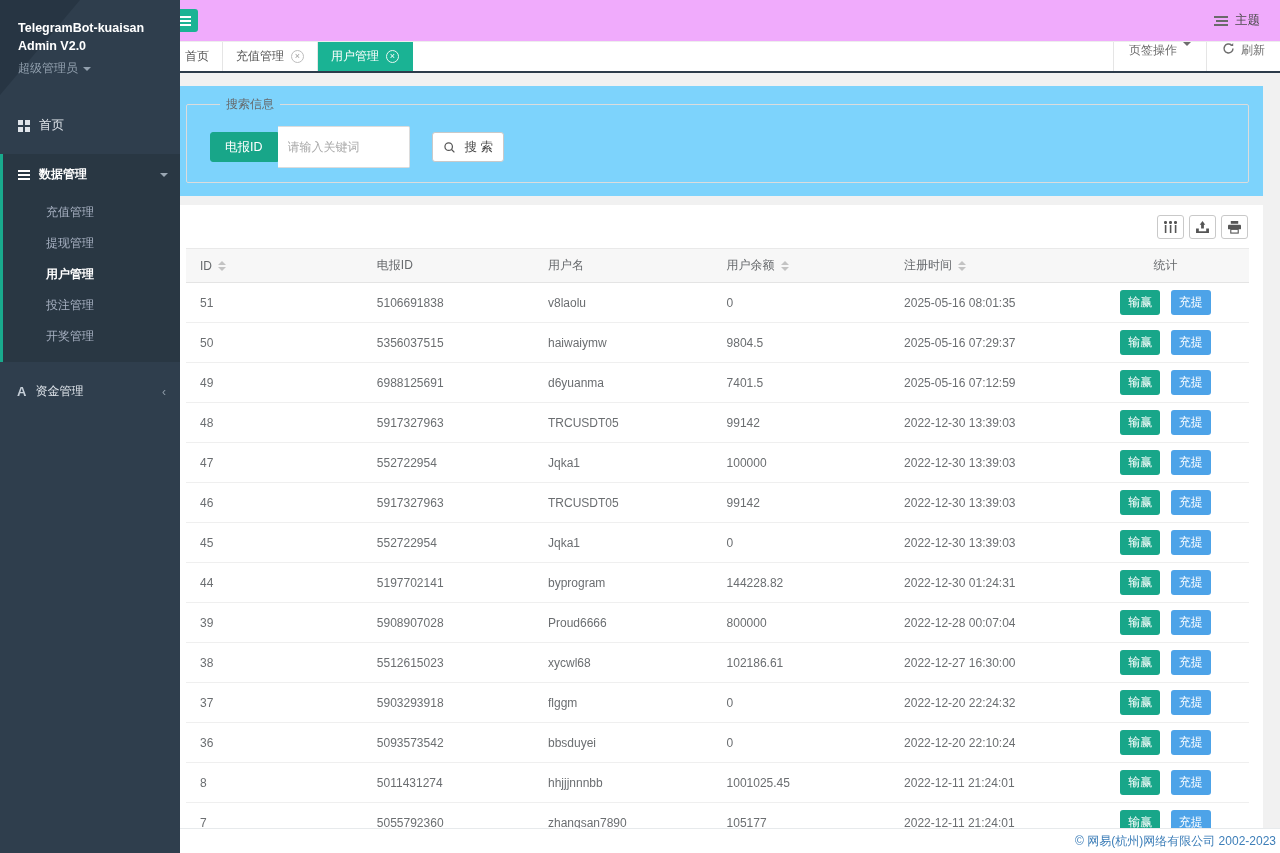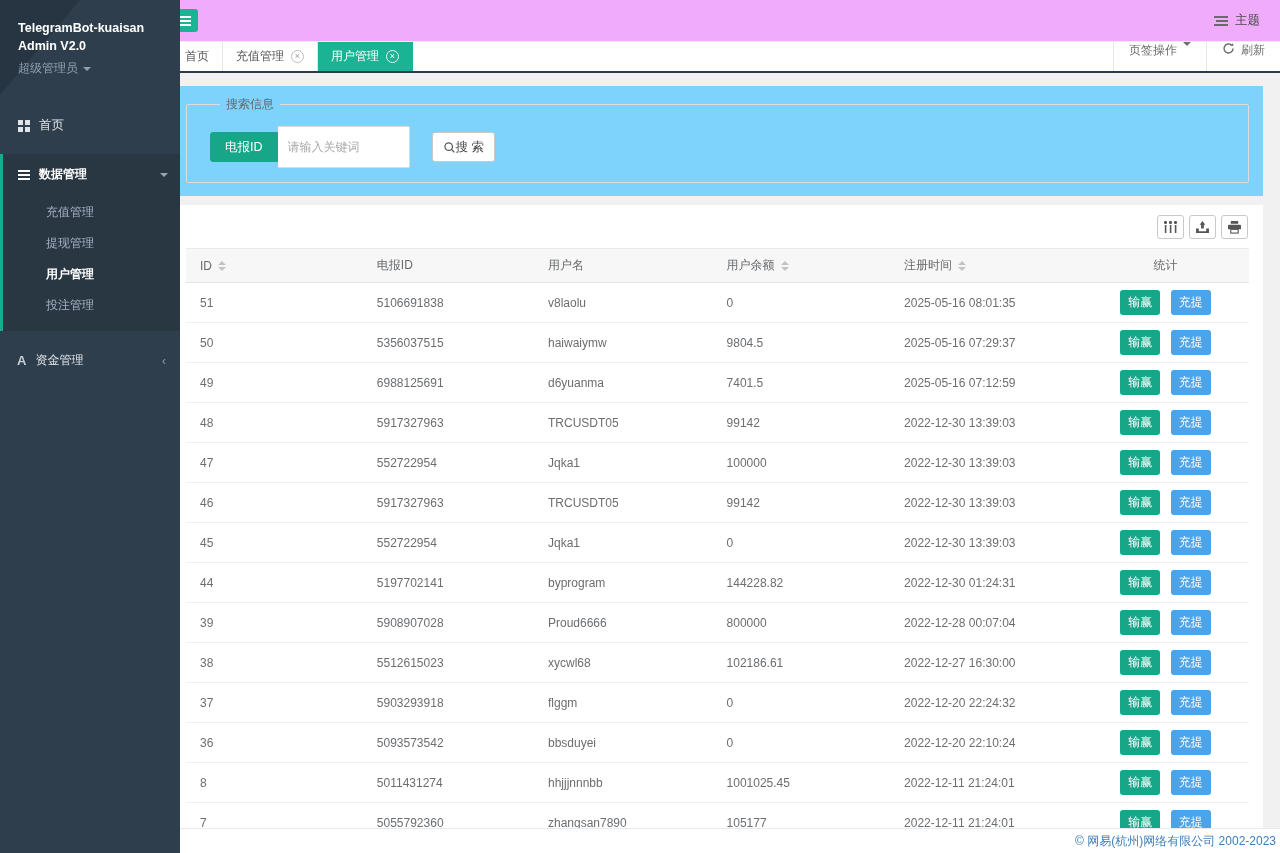--- a/index.html
+++ b/index.html
@@ -88,21 +88,21 @@
     border-radius:3px 0 0 3px; font-size:12.5px; cursor:pointer;
   }
   .keyword-input {
     height:42px; width:132px; border:1px solid #dcdcdc; border-left:none; padding:0 10px;
     font-size:12px; color:#333; outline:none; border-radius:0 2px 2px 0;
   }
   .keyword-input::placeholder { color:#a9a9a9; }
   .btn-search {
     margin-left:22px; height:30px; min-width:63px; background:#ffffff; border:1px solid #c9c9c9;
     border-radius:3px; color:#474747; display:flex; align-items:center; justify-content:center;
-    gap:0; padding:12px 10px; cursor:pointer; font-size:12.5px;
+    gap:9px; padding:12px 10px; cursor:pointer; font-size:12.5px;
   }
 
   
   .table-card { margin:9px 17px 0; background:#ffffff; padding:8px 14px 10px; }
   .table-toolbar { display:flex; justify-content:flex-end; gap:5px; padding:2px 1px 9px; }
   .tool-btn {
     width:27px; height:24px; border:1px solid #c9c9c9; background:#fff; border-radius:3px;
     display:flex; align-items:center; justify-content:center; color:#555; cursor:pointer;
   }
   table.user-table { width:100%; border-collapse:collapse; font-size:12px; color:#6b6e71; table-layout:fixed; }
@@ -169,20 +169,21 @@
             <rect y="8" width="12" height="2" fill="#ffffff"></rect>
         </svg>
         <span>数据管理</span>
         <span class="chev chev-down"></span>
       </div>
       <div class="subnav">
         <div class="subnav-item">充值管理</div>
         <div class="subnav-item">提现管理</div>
         <div class="subnav-item active">用户管理</div>
         <div class="subnav-item">投注管理</div>
+        <div class="subnav-item">开奖管理</div>
       </div>
     </div>
 
     <div class="nav-funds">
       <i class="icon-a">A</i>
       <span>资金管理</span>
       <span class="chev-left"></span>
     </div>
   </nav>
 </aside>

